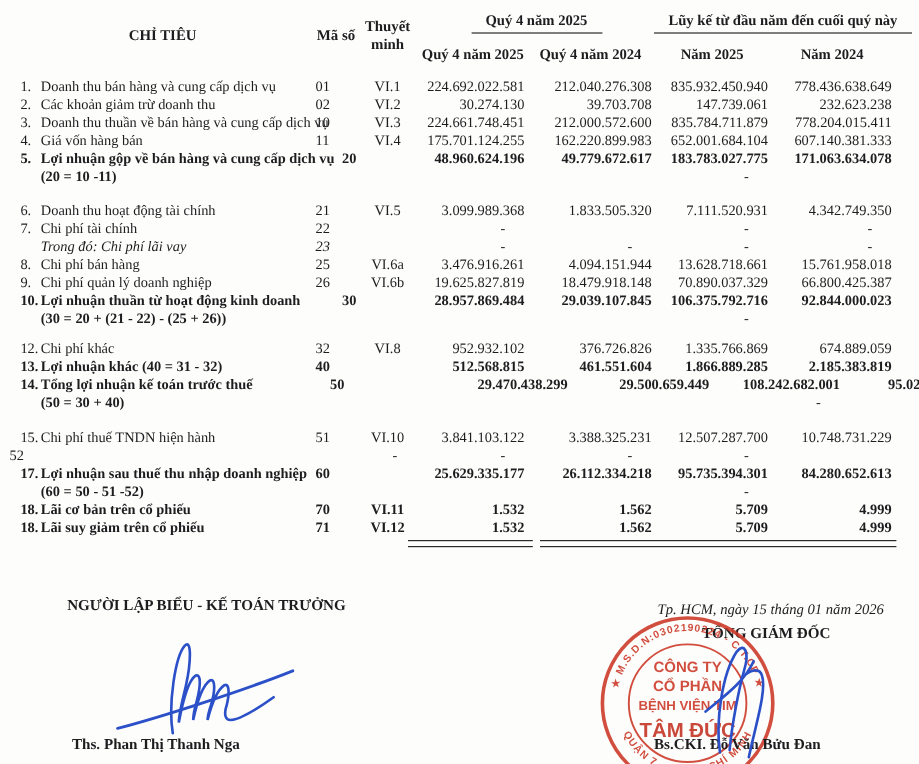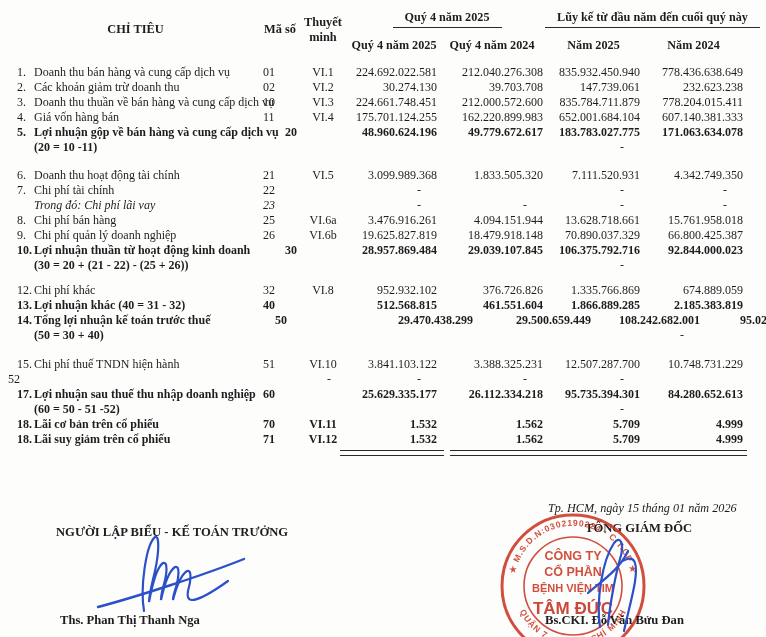--- a/index.html
+++ b/index.html
@@ -38,21 +38,21 @@
   .trow.italic .ltext,.trow.italic .code{font-style:italic;}
   
   .rule-row{position:relative;height:8px;margin-top:3px;}
   .dline{position:absolute;top:0;height:4px;border-top:1px solid #2a2a2a;border-bottom:1px solid #2a2a2a;}
   .dline.seg1{left:332px;width:104px;}
   .dline.seg2{left:442px;width:297px;}
   
   .footer{position:absolute;left:0;top:487px;width:766px;height:150px;}
   .sig-title{position:absolute;font-weight:bold;font-size:12.6px;white-space:nowrap;}
   .sig-name{position:absolute;font-weight:bold;font-size:12.6px;white-space:nowrap;text-align:left;}
-  .left-title{left:56px;top:32px;}
+  .left-title{left:56px;top:4px;}
   .left-name{left:60px;top:120px;width:210px;}
   .date-line{position:absolute;left:548px;top:8px;font-style:italic;font-size:12.2px;white-space:nowrap;z-index:1;}
   .right-title{left:585px;top:28px;z-index:1;}
   .right-name{left:545px;top:120px;width:210px;z-index:3;}
   .sig-svg{position:absolute;z-index:4;}
   .sig-left{left:92px;top:38px;}
   .sig-right{left:572px;top:42px;}
   .stamp{position:absolute;left:493px;top:13px;z-index:2;opacity:.88;}
 </style>
 </head>

